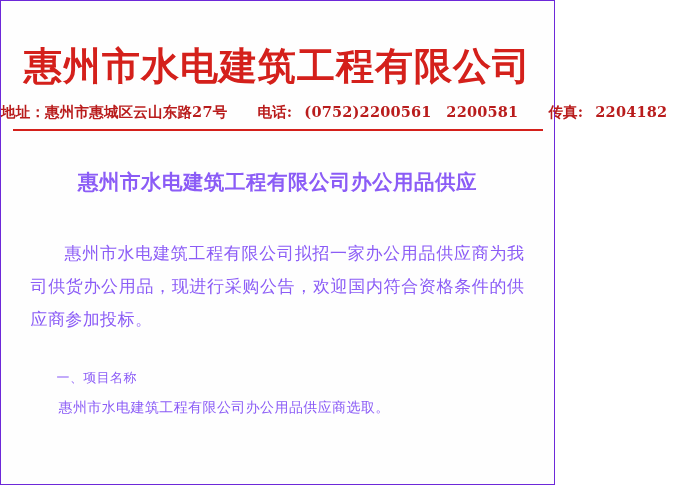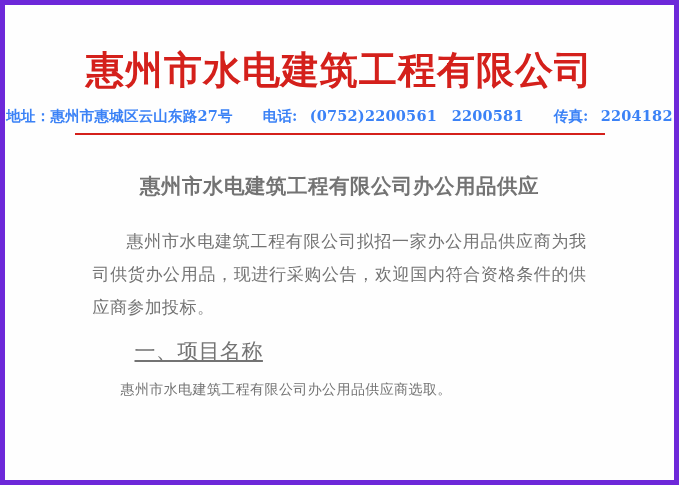--- a/index.html
+++ b/index.html
@@ -8,43 +8,43 @@
   }
   body {
     width: 679px;
     height: 485px;
     background: #ffffff;
     font-family: "Liberation Serif", "DejaVu Serif", serif;
     overflow: hidden;
   }
   .page {
     position: relative;
-    width: 679px;
+    width: 555px;
     height: 485px;
     background: #fefefe;
     box-sizing: border-box;
-    border: 5px solid #6d28d9;
+    border: 1px solid #6d28d9;
   }
   
   .letterhead {
     padding-top: 44px;
     text-align: center;
   }
   .company-name {
     color: #d4201b;
     font-family: "DejaVu Serif", serif;
     font-weight: bold;
     font-size: 38px;
     letter-spacing: 1px;
     line-height: 1.1;
     white-space: nowrap;
   }
   .contact-line {
     margin-top: 16px;
-    color: #3b82f6;
+    color: #b91c1c;
     font-family: "DejaVu Serif", serif;
     font-weight: bold;
     font-size: 14.5px;
     white-space: nowrap;
     letter-spacing: 0.2px;
   }
   .contact-line .seg {
     display: inline-block;
   }
   .seg-gap-sm { margin-left: 12px; }
@@ -53,45 +53,44 @@
     margin: 7px auto 0 auto;
     width: 530px;
     height: 2.5px;
     background: #d4201b;
   }
   
   .doc-body {
     margin: 0 auto;
     width: 494px;
     padding-top: 34px;
-    color: #737373;
+    color: #8b5cf6;
   }
   .doc-title {
     text-align: center;
     font-family: "DejaVu Serif", serif;
     font-weight: bold;
     font-size: 20.5px;
     line-height: 1.75;
     letter-spacing: 0.5px;
   }
   .para {
-    margin-top: 20px;
+    margin-top: 36px;
     font-size: 17px;
     line-height: 1.95;
     text-align: justify;
     text-indent: 2em;
     letter-spacing: 0.4px;
   }
   .section-head {
-    margin-top: 6px;
-    font-size: 21px;
+    margin-top: 28px;
+    font-size: 13px;
     line-height: 1.95;
     text-indent: 2em;
     letter-spacing: 0.4px;
-    text-decoration: underline;
   }
   .section-text {
     margin-top: 4px;
     font-size: 14px;
     line-height: 1.95;
     text-indent: 2em;
     letter-spacing: 0.4px;
   }
 </style>
 </head>

